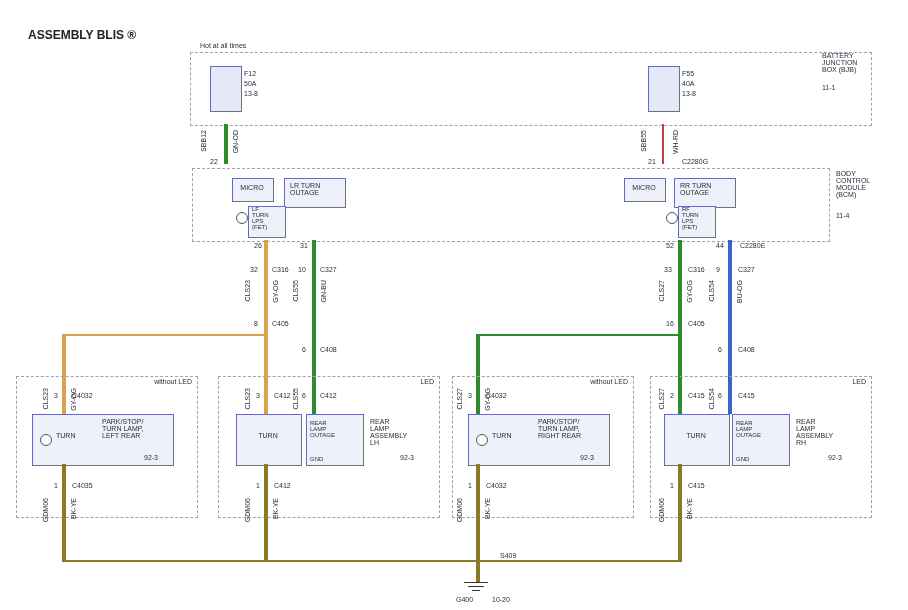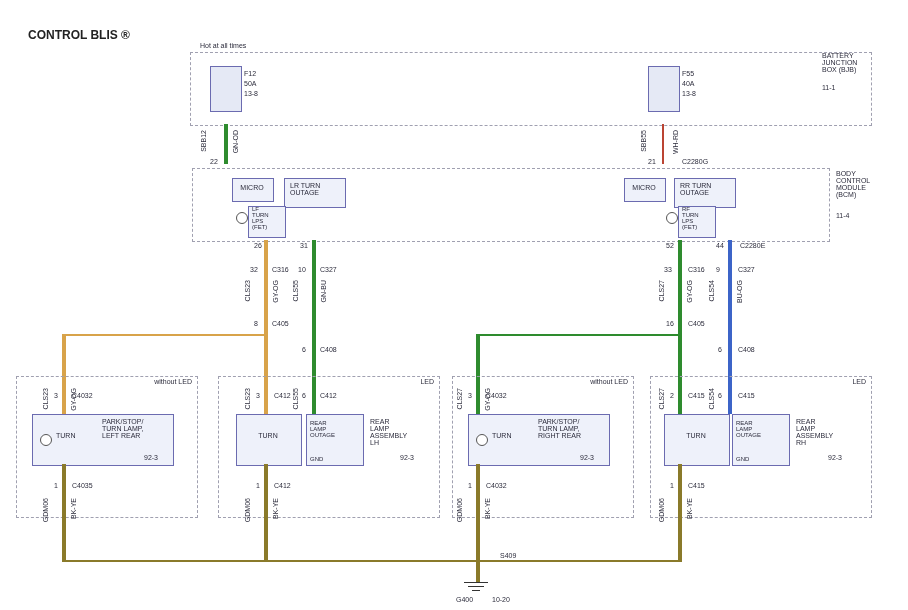--- a/index.html
+++ b/index.html
@@ -85,21 +85,21 @@
   }
   .ground .g1{position:absolute;top:0;left:0;width:24px;height:1px;background:#333;}
   .ground .g2{position:absolute;top:4px;left:4px;width:16px;height:1px;background:#333;}
   .ground .g3{position:absolute;top:8px;left:8px;width:8px;height:1px;background:#333;}
 </style>
 </head>
 <body>
 
 <div class="stage">
 
-  <div class="title" style="left:28px;top:28px">CONTROL BLIS ®</div>
+  <div class="title" style="left:28px;top:28px">ASSEMBLY BLIS ®</div>
 
   <div class="txt" style="left:200px;top:42px">Hot at all times</div>
 
   <div class="dashed-box" style="left:190px;top:52px;width:680px;height:72px"></div>
   <div class="txt" style="left:822px;top:52px;width:58px">BATTERY
 JUNCTION
 BOX (BJB)</div>
   <div class="txt" style="left:822px;top:84px">11-1</div>
 
   <div class="solid-box fill-strip" style="left:210px;top:66px;width:30px;height:44px"></div>

